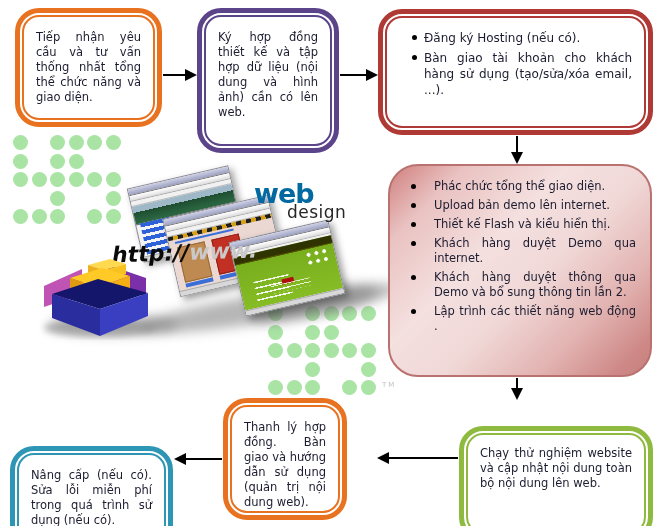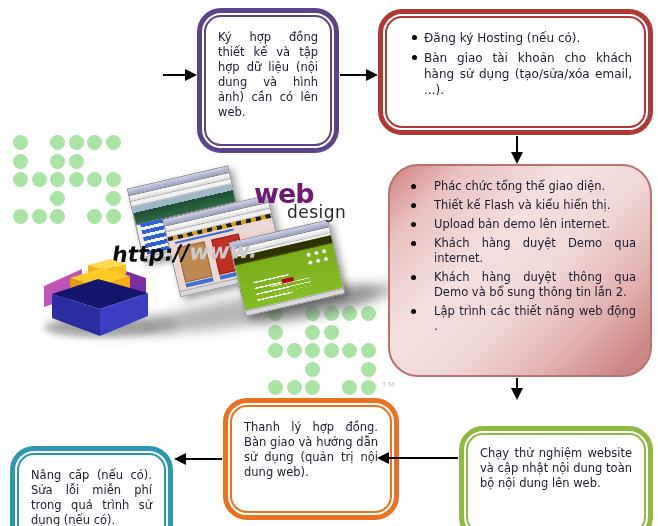--- a/index.html
+++ b/index.html
@@ -7,21 +7,21 @@
           font-family:"DejaVu Sans","Liberation Sans",sans-serif;color:var(--ink);}
 
   
   .stepbox{position:absolute;box-sizing:border-box;background:#fff;border:5px solid;border-radius:24px;padding:2px;}
   .stepbox .inner{box-sizing:border-box;width:100%;height:100%;border:2px solid;border-radius:17px;
                   padding:13px 12px 6px 12px;font-size:11.5px;line-height:15px;text-align:justify;}
   .b1{left:15px;top:8px;width:147px;height:119px;border-color:var(--orange);} .b1 .inner{border-color:var(--orange);}
   .b2{left:197px;top:8px;width:142px;height:145px;border-color:var(--purple);} .b2 .inner{border-color:var(--purple);}
   .b3{left:378px;top:9px;width:275px;height:126px;border-color:var(--darkred);} .b3 .inner{border-color:var(--darkred);padding:12px 12px 4px 24px;}
   .b5{left:459px;top:400px;width:194px;height:115px;border-color:var(--green);margin-top:26px;} .b5 .inner{border-color:var(--green);padding-top:11px;}
-  .b6{left:223px;top:398px;width:176px;height:122px;border-color:var(--orange);} .b6 .inner{border-color:var(--orange);}
+  .b6{left:223px;top:398px;width:124px;height:122px;border-color:var(--orange);} .b6 .inner{border-color:var(--orange);}
   .b7{left:10px;top:402px;width:163px;height:113px;border-color:var(--teal);margin-top:44px;} .b7 .inner{border-color:var(--teal);}
 
   ul.blist{list-style:none;margin:0;padding:0;}
   .blist3 li{position:relative;padding-left:13px;margin-bottom:4px;font-size:12px;line-height:16px;text-align:justify;}
   .blist3 li::before{content:"";position:absolute;left:1px;top:5px;width:5px;height:5px;border-radius:50%;background:#000;}
 
   
   .bigbox{position:absolute;left:388px;top:164px;width:264px;height:213px;box-sizing:border-box;
           border:2px solid var(--rose-border);border-radius:30px;
           background:linear-gradient(135deg,#D0807E 0%,#E9C2C1 16%,#F4E0DF 38%,#F0D8D7 56%,#E2B3B1 76%,#CE8987 92%,#C67F7D 100%);
@@ -81,21 +81,21 @@
   .w3 .band{height:7px;background:#2f3300;border-bottom:1px solid #550;}
   .w3 .wdots{position:absolute;right:8px;top:10px;width:22px;height:14px;
              background:radial-gradient(circle 2px,#fff 90%,transparent 100%);background-size:8px 8px;}
   .w3 .lines{position:absolute;left:14px;top:28px;width:36px;height:20px;opacity:.9;
              background:repeating-linear-gradient(180deg,#fff 0 1.5px,transparent 1.5px 6px);}
   .w3 .logo{position:absolute;left:42px;top:32px;width:12px;height:5px;background:#b00d0d;}
   .w3 .foot{position:absolute;left:30px;bottom:10px;width:40px;height:8px;opacity:.8;
             background:repeating-linear-gradient(180deg,#fff 0 1px,transparent 1px 4px);}
 
   
-  .webword{position:absolute;left:254px;top:180px;font-size:27px;font-weight:700;letter-spacing:-1px;color:#701a75;line-height:1;}
+  .webword{position:absolute;left:254px;top:180px;font-size:27px;font-weight:700;letter-spacing:-1px;color:#0369a1;line-height:1;}
   .designword{position:absolute;left:287px;top:204px;font-size:17px;font-weight:400;letter-spacing:.5px;color:#262626;line-height:1;}
   .urltext{position:absolute;left:112px;top:242px;font-size:22px;font-weight:800;font-style:italic;color:#0a0a0a;line-height:1;transform:rotate(-2deg);}
   .urltext .www{color:#c9c9c9;font-weight:700;}
 
   .boxsvg{position:absolute;left:36px;top:248px;}
 </style>
 </head>
 <body>
 
 <div class="canvas">
@@ -204,36 +204,39 @@
     <polygon points="52,17 68,22 68,32 52,27" fill="#EDB01C"></polygon>
     <polygon points="68,22 90,16 90,26 68,32" fill="#F7C122"></polygon>
     <polygon points="34,30 66,20 94,28 62,39" fill="#FFC926"></polygon>
     <polygon points="34,30 62,39 62,57 34,47" fill="#E09A10"></polygon>
     <polygon points="62,39 94,28 94,45 62,57" fill="#F5AE14"></polygon>
     <polygon points="16,46 62,31 112,45 64,61" fill="#14166B"></polygon>
     <polygon points="16,46 64,61 64,88 16,70" fill="#2A2D9E"></polygon>
     <polygon points="64,61 112,45 112,68 64,88" fill="#3A3FC2"></polygon>
   </svg>
 
+  <div class="stepbox b1">
+    <div class="inner">Tiếp nhận yêu cầu và tư vấn thống nhất tổng thể chức năng và giao diện.</div>
+  </div>
   <div class="stepbox b2">
     <div class="inner">Ký hợp đồng thiết kế và tập hợp dữ liệu (nội dung và hình ảnh) cần có lên web.</div>
   </div>
   <div class="stepbox b3">
     <div class="inner">
       <ul class="blist blist3">
           <li>Đăng ký Hosting (nếu có).</li>
           <li>Bàn giao tài khoản cho khách hàng sử dụng (tạo/sửa/xóa email, ...).</li>
         </ul>
     </div>
   </div>
   <div class="bigbox">
     <ul class="blist blist4">
         <li>Phác chức tổng thể giao diện.</li>
+        <li>Upload bản demo lên internet.</li>
         <li>Thiết kế Flash và kiểu hiển thị.</li>
-        <li>Upload bản demo lên internet.</li>
         <li>Khách hàng duyệt Demo qua internet.</li>
         <li>Khách hàng duyệt thông qua Demo và bổ sung thông tin lần 2.</li>
         <li>Lập trình các thiết năng web động .</li>
       </ul>
   </div>
   <div class="stepbox b5">
     <div class="inner">Chạy thử nghiệm website và cập nhật nội dung toàn bộ nội dung lên web.</div>
   </div>
   <div class="stepbox b6">
     <div class="inner">Thanh lý hợp đồng. Bàn giao và hướng dẫn sử dụng (quản trị nội dung web).</div>

